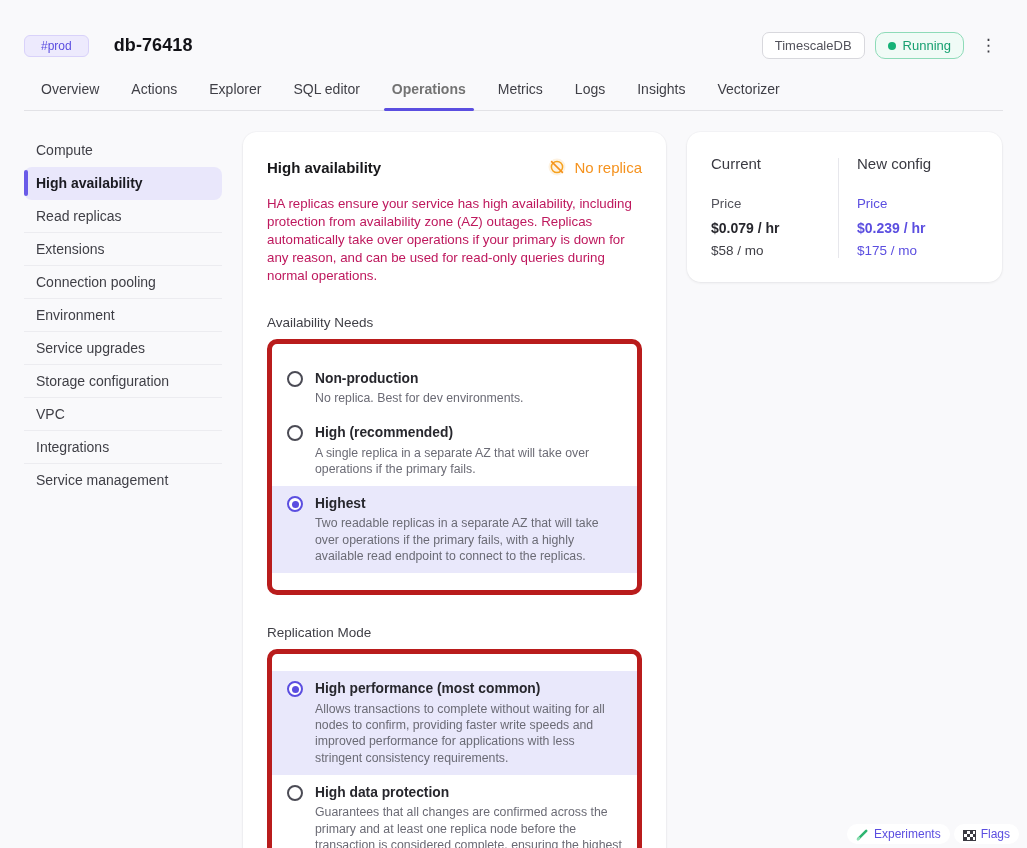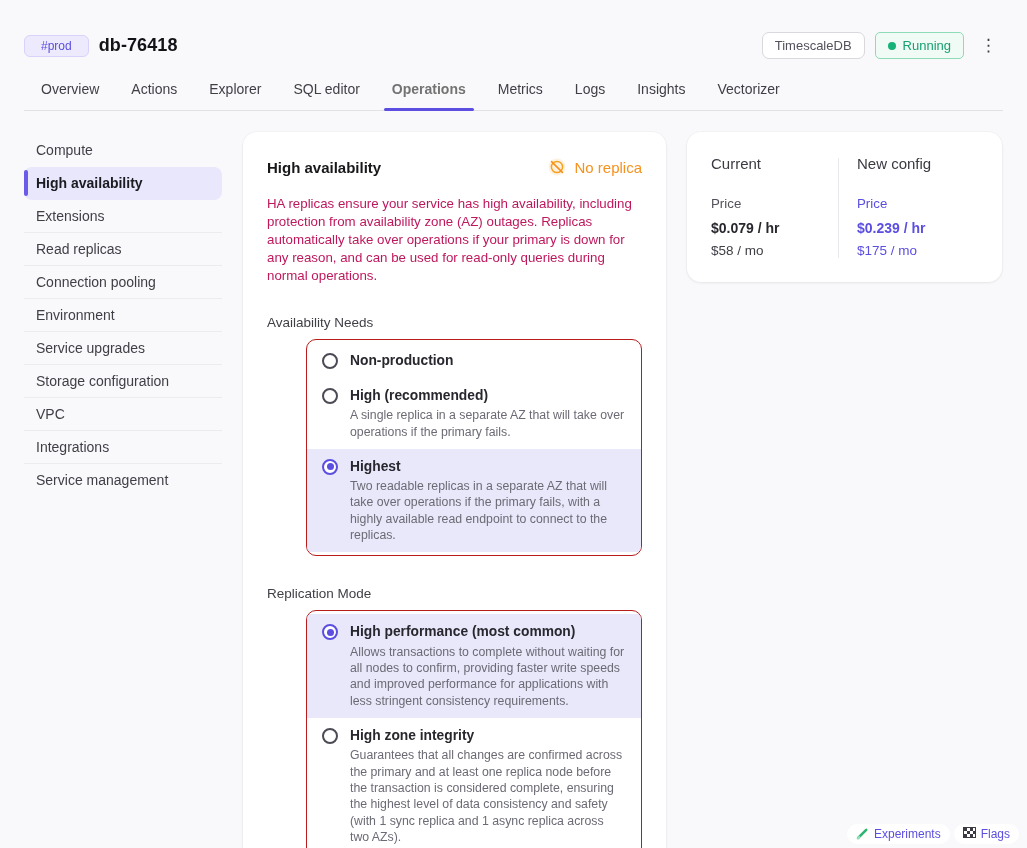--- a/index.html
+++ b/index.html
@@ -11,30 +11,30 @@
   }
   .page { padding:0 24px; }
 
   
   .topbar { display:flex; align-items:center; justify-content:space-between; padding-top:32px; }
   .topbar-left { display:flex; align-items:center; gap:10px; }
   .env-badge {
     background:#edeafd; color:#5b4ee0; border:1px solid #d9d2fa;
     font-size:12px; padding:3px 16px; border-radius:6px; font-weight:500;
   }
-  .service-title { font-size:18px; font-weight:700; color:#121217; letter-spacing:.1px; }
+  .service-title { font-size:18px; font-weight:700; color:#121217; letter-spacing:.1px;margin-left:15px; }
   .topbar-right { display:flex; align-items:center; gap:10px; }
   .chip {
     border:1px solid #d8d8dd; color:#52525b; background:#fff;
     font-size:13px; padding:5px 12px; border-radius:7px; cursor:pointer;
   }
   .status-chip {
     display:flex; align-items:center; gap:7px;
     border:1px solid #8edbb8; background:#f0fbf6; color:#17a071;
-    font-size:13px; font-weight:500; padding:5px 12px; border-radius:5px;
+    font-size:13px; font-weight:500; padding:5px 12px; border-radius:10px;
   }
   .status-dot { width:8px; height:8px; border-radius:50%; background:#16b277; }
   .kebab { border:none; background:none; font-size:17px; color:#3f3f46; cursor:pointer; padding:2px 6px; line-height:1; }
 
   
   .tabs { display:flex; gap:30px; margin-top:16px; border-bottom:1px solid #e2e2e6; padding-left:16px; }
   .tab { font-size:14px; color:#3f3f46; padding:6px 1px 13px; cursor:pointer; position:relative; white-space:nowrap; }
   .tab.active { color:#737373; font-weight:700; }
   .tab.active::after {
     content:""; position:absolute; left:-7px; right:-7px; bottom:-1px; height:3px;
@@ -65,42 +65,42 @@
   .main-card { width:423px; flex:none; padding:25px 24px 22px; }
   .price-card { width:315px; flex:none; padding:23px 24px 24px; display:flex; }
 
   
   .card-head { display:flex; align-items:center; justify-content:space-between; }
   .card-title { font-size:15px; font-weight:700; color:#18181b; }
   .replica-status { display:flex; align-items:center; gap:7px; color:#f5921e; font-size:15px; font-weight:500; }
   .ha-desc { margin-top:18px; font-size:13.3px; line-height:1.35; color:#be185d; }
 
   .group-label { margin-top:30px; font-size:13.5px; color:#3f3f46; }
-  .option-box { margin-top:9px; border:1px solid #b91c1c; border-radius:10px; background:#fff; overflow:hidden; padding:3px 0;margin-left:39px; }
+  .option-box { margin-top:9px; border:5px solid #b91c1c; border-radius:10px; background:#fff; overflow:hidden; padding:17px 0; }
   .option { display:grid; grid-template-columns:16px 1fr; column-gap:12px; padding:9px 15px 9px 15px; cursor:pointer; }
   .option.selected { background:#e9e8fb; }
   .radio { width:16px; height:16px; border:2px solid #4b4b55; border-radius:50%; margin-top:1px; background:#fff; position:relative; flex:none; }
   .option.selected .radio { border-color:#5b4ee0; }
   .option.selected .radio::after { content:""; position:absolute; inset:2.5px; background:#5b4ee0; border-radius:50%; }
   .opt-title { font-size:13.8px; font-weight:600; color:#27272d; line-height:1.25; }
   .opt-desc { grid-column:2; font-size:12.3px; line-height:1.33; color:#6b6b75; margin-top:3px; }
 
   
   .price-col { flex:1; }
   .price-divider { width:1px; background:#e7e7ec; margin:3px 18px 0 6px; }
   .price-head { font-size:15px; color:#3a3a42; }
   .price-label { margin-top:24px; font-size:13.3px; color:#52525b; }
   .price-hr { margin-top:9px; font-size:14px; font-weight:700; color:#27272d; }
   .price-mo { margin-top:7px; font-size:13.5px; color:#3f3f46; }
   .price-col.new .price-label, .price-col.new .price-hr, .price-col.new .price-mo { color:#5b4ee0; }
 
   
   .dev-badges { position:absolute; right:8px; bottom:4px; display:flex; gap:4px; }
   .dev-pill {
-    display:flex; align-items:flex-start; gap:5px; background:#fff; border-radius:999px;
+    display:flex; align-items:flex-end; gap:5px; background:#fff; border-radius:999px;
     padding:3px 9px; font-size:12px; color:#5b4ee0; cursor:pointer;
   }
   .dev-pill svg { display:block; }
 </style>
 </head>
 <body>
 
 <div class="page">
 
   <div class="topbar">
@@ -128,22 +128,22 @@
     <div class="tab">Logs</div>
     <div class="tab">Insights</div>
     <div class="tab">Vectorizer</div>
   </nav>
 
   <div class="content">
 
     <aside class="sidebar">
       <div class="side-item no-divider">Compute</div>
       <div class="side-item active">High availability</div>
+      <div class="side-item">Read replicas</div>
       <div class="side-item">Extensions</div>
-      <div class="side-item">Read replicas</div>
       <div class="side-item">Connection pooling</div>
       <div class="side-item">Environment</div>
       <div class="side-item">Service upgrades</div>
       <div class="side-item">Storage configuration</div>
       <div class="side-item">VPC</div>
       <div class="side-item">Integrations</div>
       <div class="side-item">Service management</div>
     </aside>
 
     <main class="card main-card">
@@ -159,20 +159,21 @@
         </div>
       </div>
 
       <p class="ha-desc">HA replicas ensure your service has high availability, including protection from availability zone (AZ) outages. Replicas automatically take over operations if your primary is down for any reason, and can be used for read-only queries during normal operations.</p>
 
       <div class="group-label">Availability Needs</div>
       <div class="option-box">
         <div class="option">
           <span class="radio"></span>
           <span class="opt-title">Non-production</span>
+          <span class="opt-desc">No replica. Best for dev environments.</span>
         </div>
         <div class="option">
           <span class="radio"></span>
           <span class="opt-title">High (recommended)</span>
           <span class="opt-desc">A single replica in a separate AZ that will take over operations if the primary fails.</span>
         </div>
         <div class="option selected">
           <span class="radio"></span>
           <span class="opt-title">Highest</span>
           <span class="opt-desc">Two readable replicas in a separate AZ that will take over operations if the primary fails, with a highly available read endpoint to connect to the replicas.</span>
@@ -181,21 +182,21 @@
 
       <div class="group-label">Replication Mode</div>
       <div class="option-box">
         <div class="option selected">
           <span class="radio"></span>
           <span class="opt-title">High performance (most common)</span>
           <span class="opt-desc">Allows transactions to complete without waiting for all nodes to confirm, providing faster write speeds and improved performance for applications with less stringent consistency requirements.</span>
         </div>
         <div class="option">
           <span class="radio"></span>
-          <span class="opt-title">High zone integrity</span>
+          <span class="opt-title">High data protection</span>
           <span class="opt-desc">Guarantees that all changes are confirmed across the primary and at least one replica node before the transaction is considered complete, ensuring the highest level of data consistency and safety (with 1 sync replica and 1 async replica across two AZs).</span>
         </div>
       </div>
 
     </main>
 
     <aside class="card price-card">
       <div class="price-col">
         <div class="price-head">Current</div>
         <div class="price-label">Price</div>

